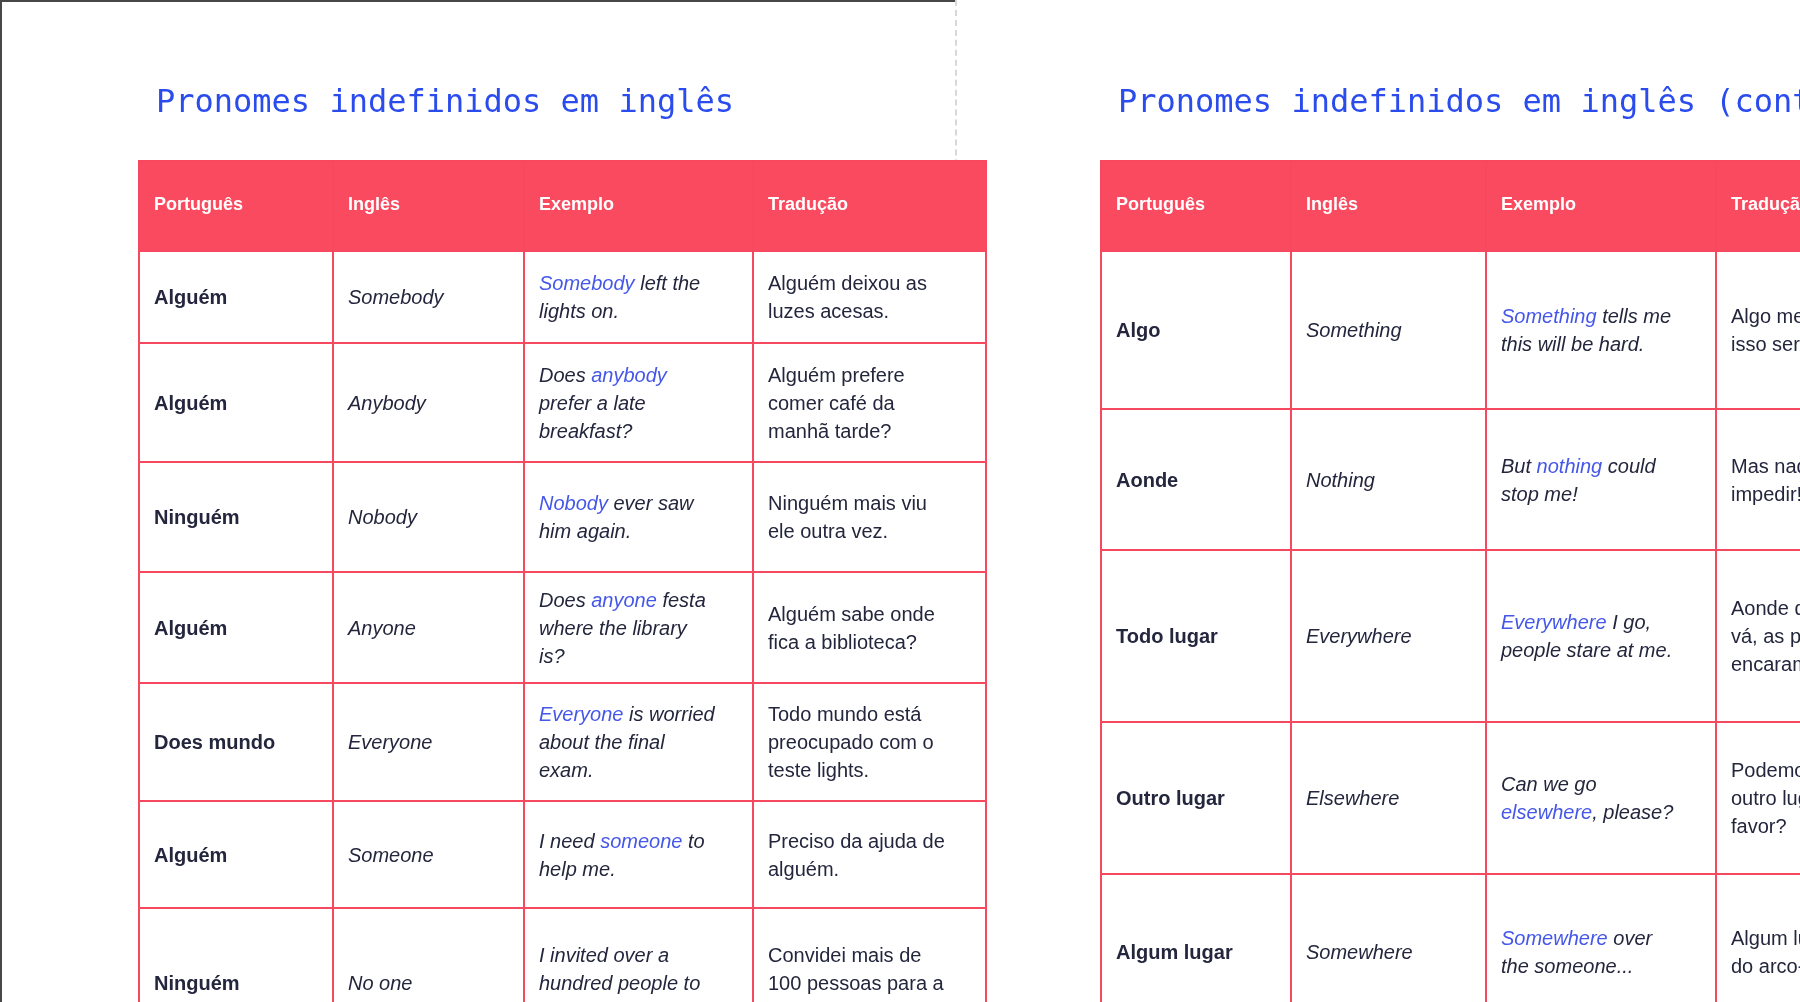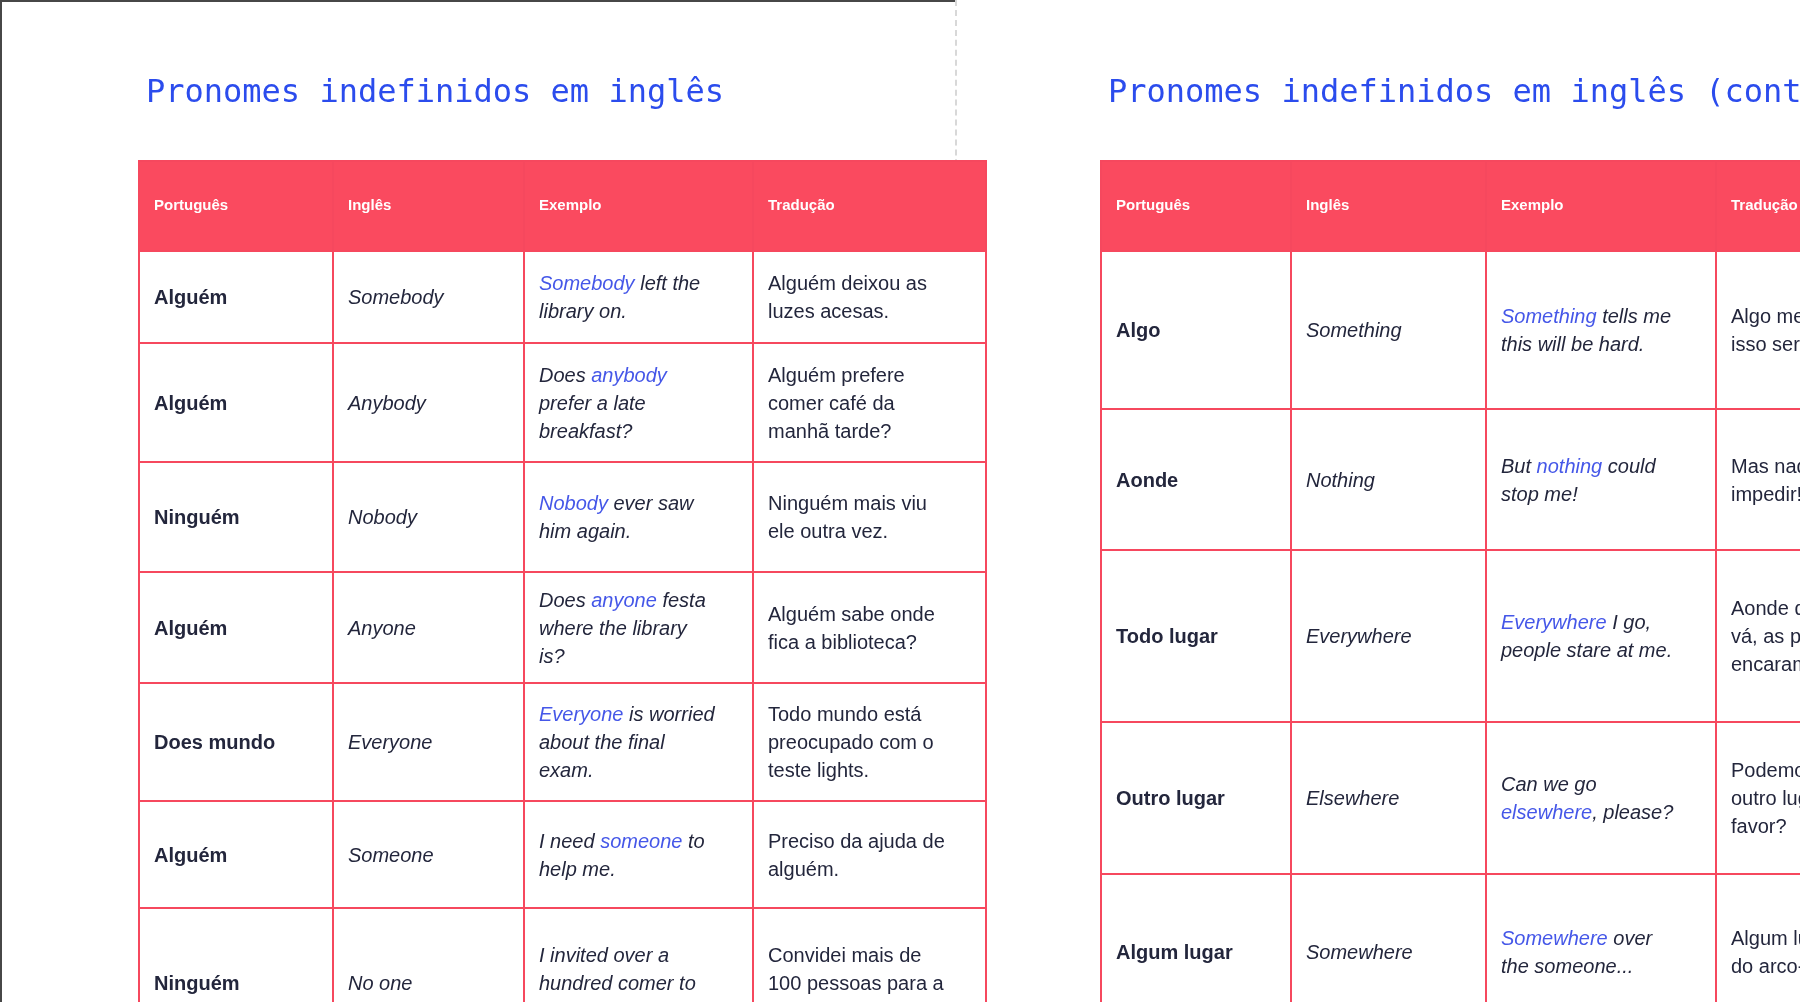--- a/index.html
+++ b/index.html
@@ -14,35 +14,35 @@
   }
   html,body{margin:0;padding:0;}
   body{
     width:1800px;height:1002px;overflow:hidden;background:#ffffff;
     position:relative;font-family:"Liberation Sans",sans-serif;color:var(--text);
   }
   .frame-left{position:absolute;left:0;top:0;width:2px;height:1002px;background:var(--frame);}
   .frame-top{position:absolute;left:0;top:0;width:957px;height:2px;background:var(--frame);}
   .page-divider{position:absolute;left:955px;top:0;height:1002px;width:0;border-left:2px dashed var(--divider);}
   .title{
-    position:absolute;margin:8px;white-space:nowrap;
+    position:absolute;margin:18px;white-space:nowrap;
     font-family:"DejaVu Sans Mono",monospace;font-weight:400;
     font-size:32px;color:var(--title);letter-spacing:0;
   }
   .title-left{left:138px;top:64px;}
   .title-right{left:1100px;top:64px;}
   table.vocab-table{
     position:absolute;top:160px;border-collapse:collapse;table-layout:fixed;
     background:#fff;
   }
   .lt{left:138px;width:751px;}
   .rt{left:1100px;width:752px;}
   .vocab-table th{
     background:var(--header-bg);color:var(--header-text);
-    font-size:15px;font-weight:700;text-align:left;
+    font-size:18px;font-weight:700;text-align:left;
     padding:0 8px 4px 14px;border:2px solid var(--table-border);
   }
   .vocab-table thead tr{height:90px;}
   .lt th:nth-child(1){width:170px;} .lt th:nth-child(2){width:167px;}
   .lt th:nth-child(3){width:205px;} .lt th:nth-child(4){width:209px;}
   .rt th:nth-child(1){width:166px;} .rt th:nth-child(2){width:171px;}
   .rt th:nth-child(3){width:206px;} .rt th:nth-child(4){width:209px;}
   .vocab-table td{
     border:2px solid var(--table-border);vertical-align:middle;
     padding:8px 10px 8px 14px;font-size:20px;line-height:28px;color:var(--text);
@@ -85,21 +85,21 @@
         <th>Exemplo</th>
         <th>Tradução</th>
       </tr>
     </thead>
     <tbody>
       <tr>
         <td class="cell-pt">Alguém</td>
         <td class="cell-en">Somebody</td>
         <td class="cell-ex">
           <div class="line"><span class="link">Somebody</span><span> left the</span></div>
-          <div class="line"><span>library on.</span></div>
+          <div class="line"><span>lights on.</span></div>
         </td>
         <td class="cell-tr">
           <div class="line">Alguém deixou as</div>
           <div class="line">luzes acesas.</div>
         </td>
       </tr>
       <tr>
         <td class="cell-pt">Alguém</td>
         <td class="cell-en">Anybody</td>
         <td class="cell-ex">
@@ -162,21 +162,21 @@
         <td class="cell-tr">
           <div class="line">Preciso da ajuda de</div>
           <div class="line">alguém.</div>
         </td>
       </tr>
       <tr>
         <td class="cell-pt">Ninguém</td>
         <td class="cell-en">No one</td>
         <td class="cell-ex">
           <div class="line"><span>I invited over a</span></div>
-          <div class="line"><span>hundred comer to</span></div>
+          <div class="line"><span>hundred people to</span></div>
           <div class="line"><span>my party, but </span><span class="link">no</span></div>
         </td>
         <td class="cell-tr">
           <div class="line">Convidei mais de</div>
           <div class="line">100 pessoas para a</div>
           <div class="line">minha festa, mas</div>
         </td>
       </tr>
     </tbody>
   </table>

